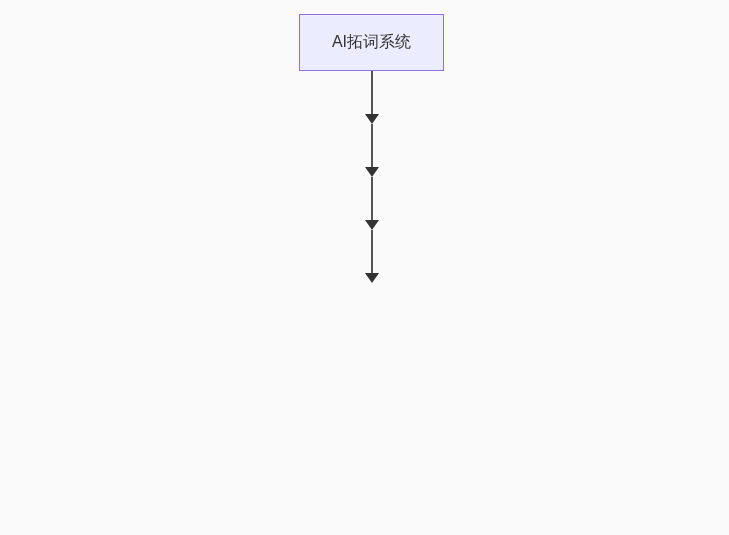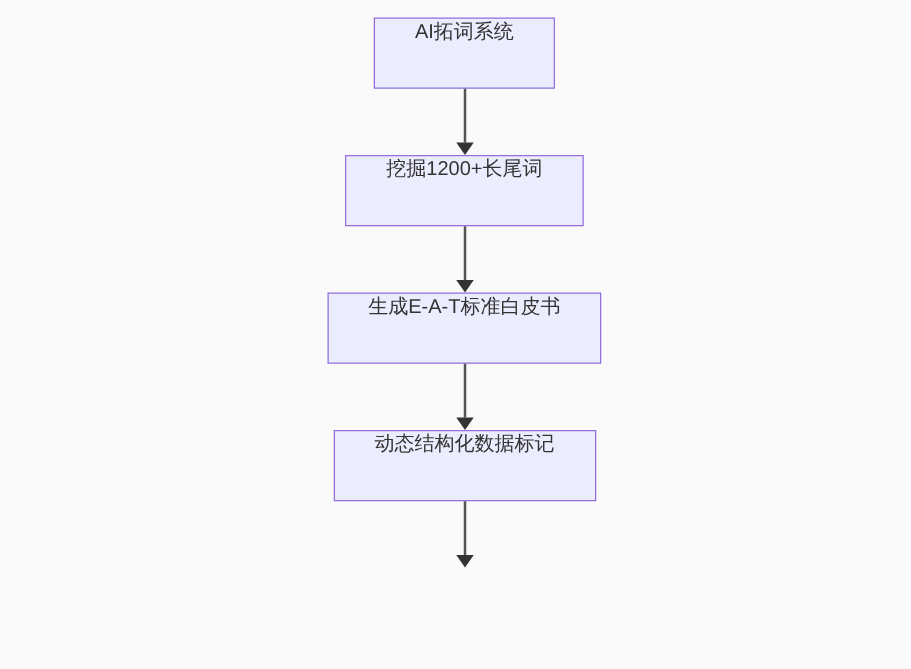--- a/index.html
+++ b/index.html
@@ -24,20 +24,21 @@
     position: relative;
     left: 7px;
   }
   .node {
     background: #ECECFF;
     border: 1px solid #9370DB;
     box-sizing: border-box;
     height: 57px;
     padding: 0 32px;
     display: flex;
+    align-items: center;
     justify-content: center;
     font-size: 16px;
     color: #333333;
     white-space: nowrap;
     flex: 0 0 auto;
   }
   .edge {
     height: 53px;
     display: flex;
     flex-direction: column;
@@ -65,41 +66,32 @@
 
   <div class="node">
     <span>AI拓词系统</span>
   </div>
 
   <div class="edge">
     <div class="edge-line"></div>
     <div class="edge-arrowhead"></div>
   </div>
 
-  <div class="node">
-    <span>挖掘1200+长尾词</span>
-  </div>
 
   <div class="edge">
     <div class="edge-line"></div>
     <div class="edge-arrowhead"></div>
   </div>
 
-  <div class="node">
-    <span>生成E-A-T标准白皮书</span>
-  </div>
 
   <div class="edge">
     <div class="edge-line"></div>
     <div class="edge-arrowhead"></div>
   </div>
 
-  <div class="node">
-    <span>动态结构化数据标记</span>
-  </div>
 
   <div class="edge">
     <div class="edge-line"></div>
     <div class="edge-arrowhead"></div>
   </div>
 
 
 </div>
 
 </body></html>

